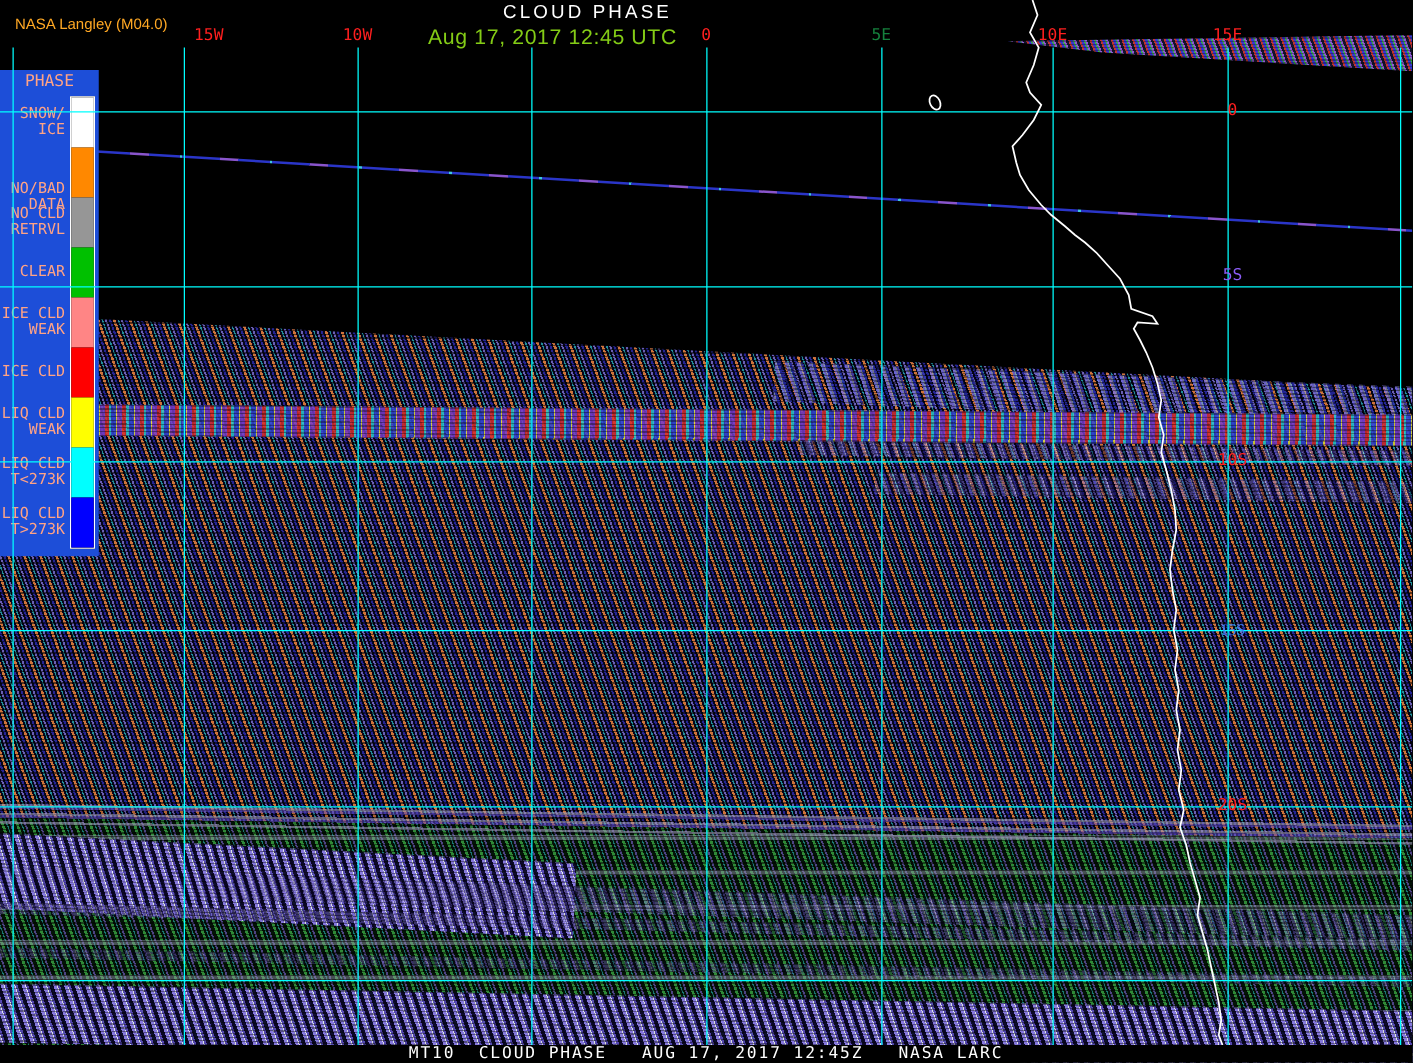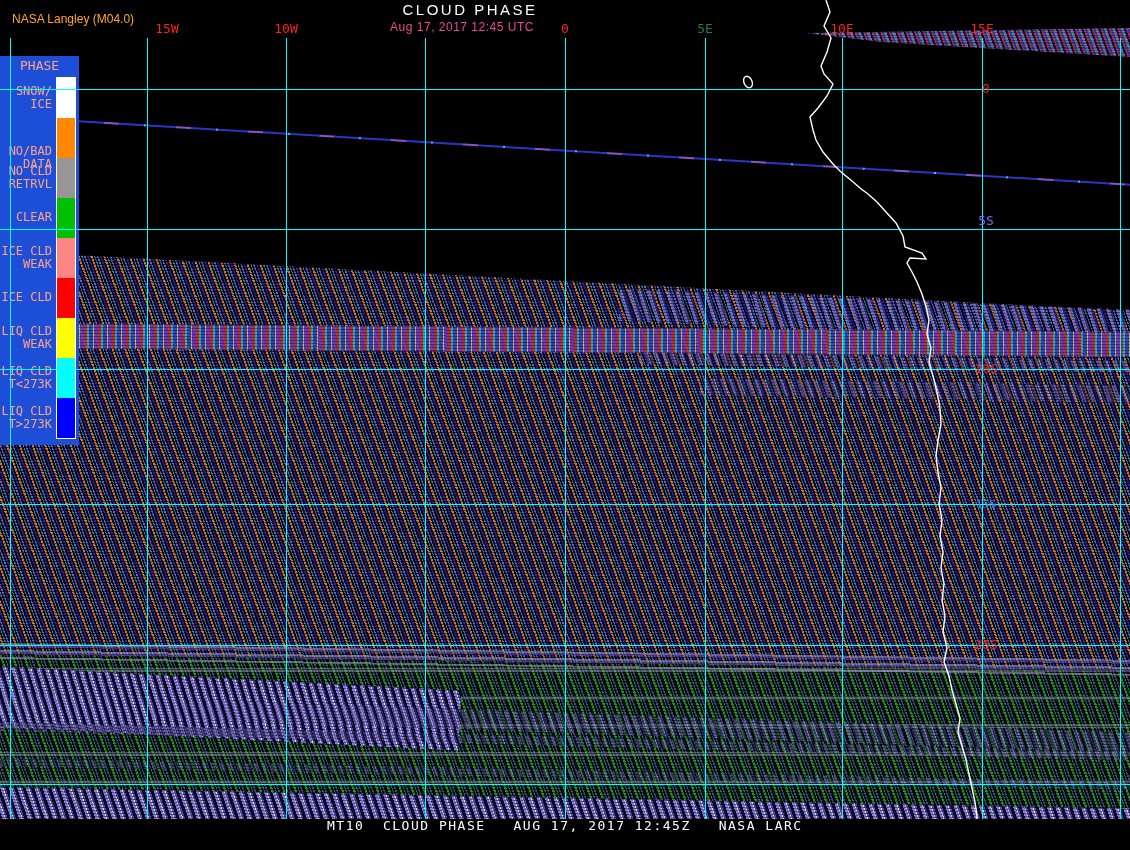--- a/index.html
+++ b/index.html
@@ -73,23 +73,23 @@
   .legend-item-label{width:52px;right:27px;transform:translateY(-50%);text-align:right;
     font-size:12px;line-height:12.5px;white-space:pre-line;}
 
   
   #coast{left:0;top:0;z-index:40;pointer-events:none;}
 
   
   .credit{left:12px;top:12px;font-size:12px;font-family:"Liberation Sans",sans-serif;z-index:50;}
   .title{left:470px;top:1px;transform:translateX(-50%);color:#fff;font-size:15px;letter-spacing:2.5px;
          font-family:"Liberation Sans",sans-serif;white-space:nowrap;z-index:50;}
-  .datetime{left:462px;top:20px;transform:translateX(-50%);color:#ec4899;font-size:12px;letter-spacing:.5px;
+  .datetime{left:442px;top:20px;transform:translateX(-50%);color:#84cc16;font-size:17px;letter-spacing:.5px;
          font-family:"Liberation Sans",sans-serif;white-space:nowrap;z-index:50;}
-  #footer{left:0;bottom:0;width:1130px;height:31px;background:#000;z-index:60;}
+  #footer{left:0;bottom:0;width:1130px;height:14px;background:#000;z-index:60;}
   #footer span{left:327px;top:0;color:#fff;font-size:13px;line-height:14px;letter-spacing:1.5px;white-space:pre;}
 </style>
 </head>
 <body>
 
 <div class="stage">
 
   <div class="tex" id="main-swath"></div>
   <div class="tex" id="green-zone"></div>
   <div id="swath-purple-right"></div>

